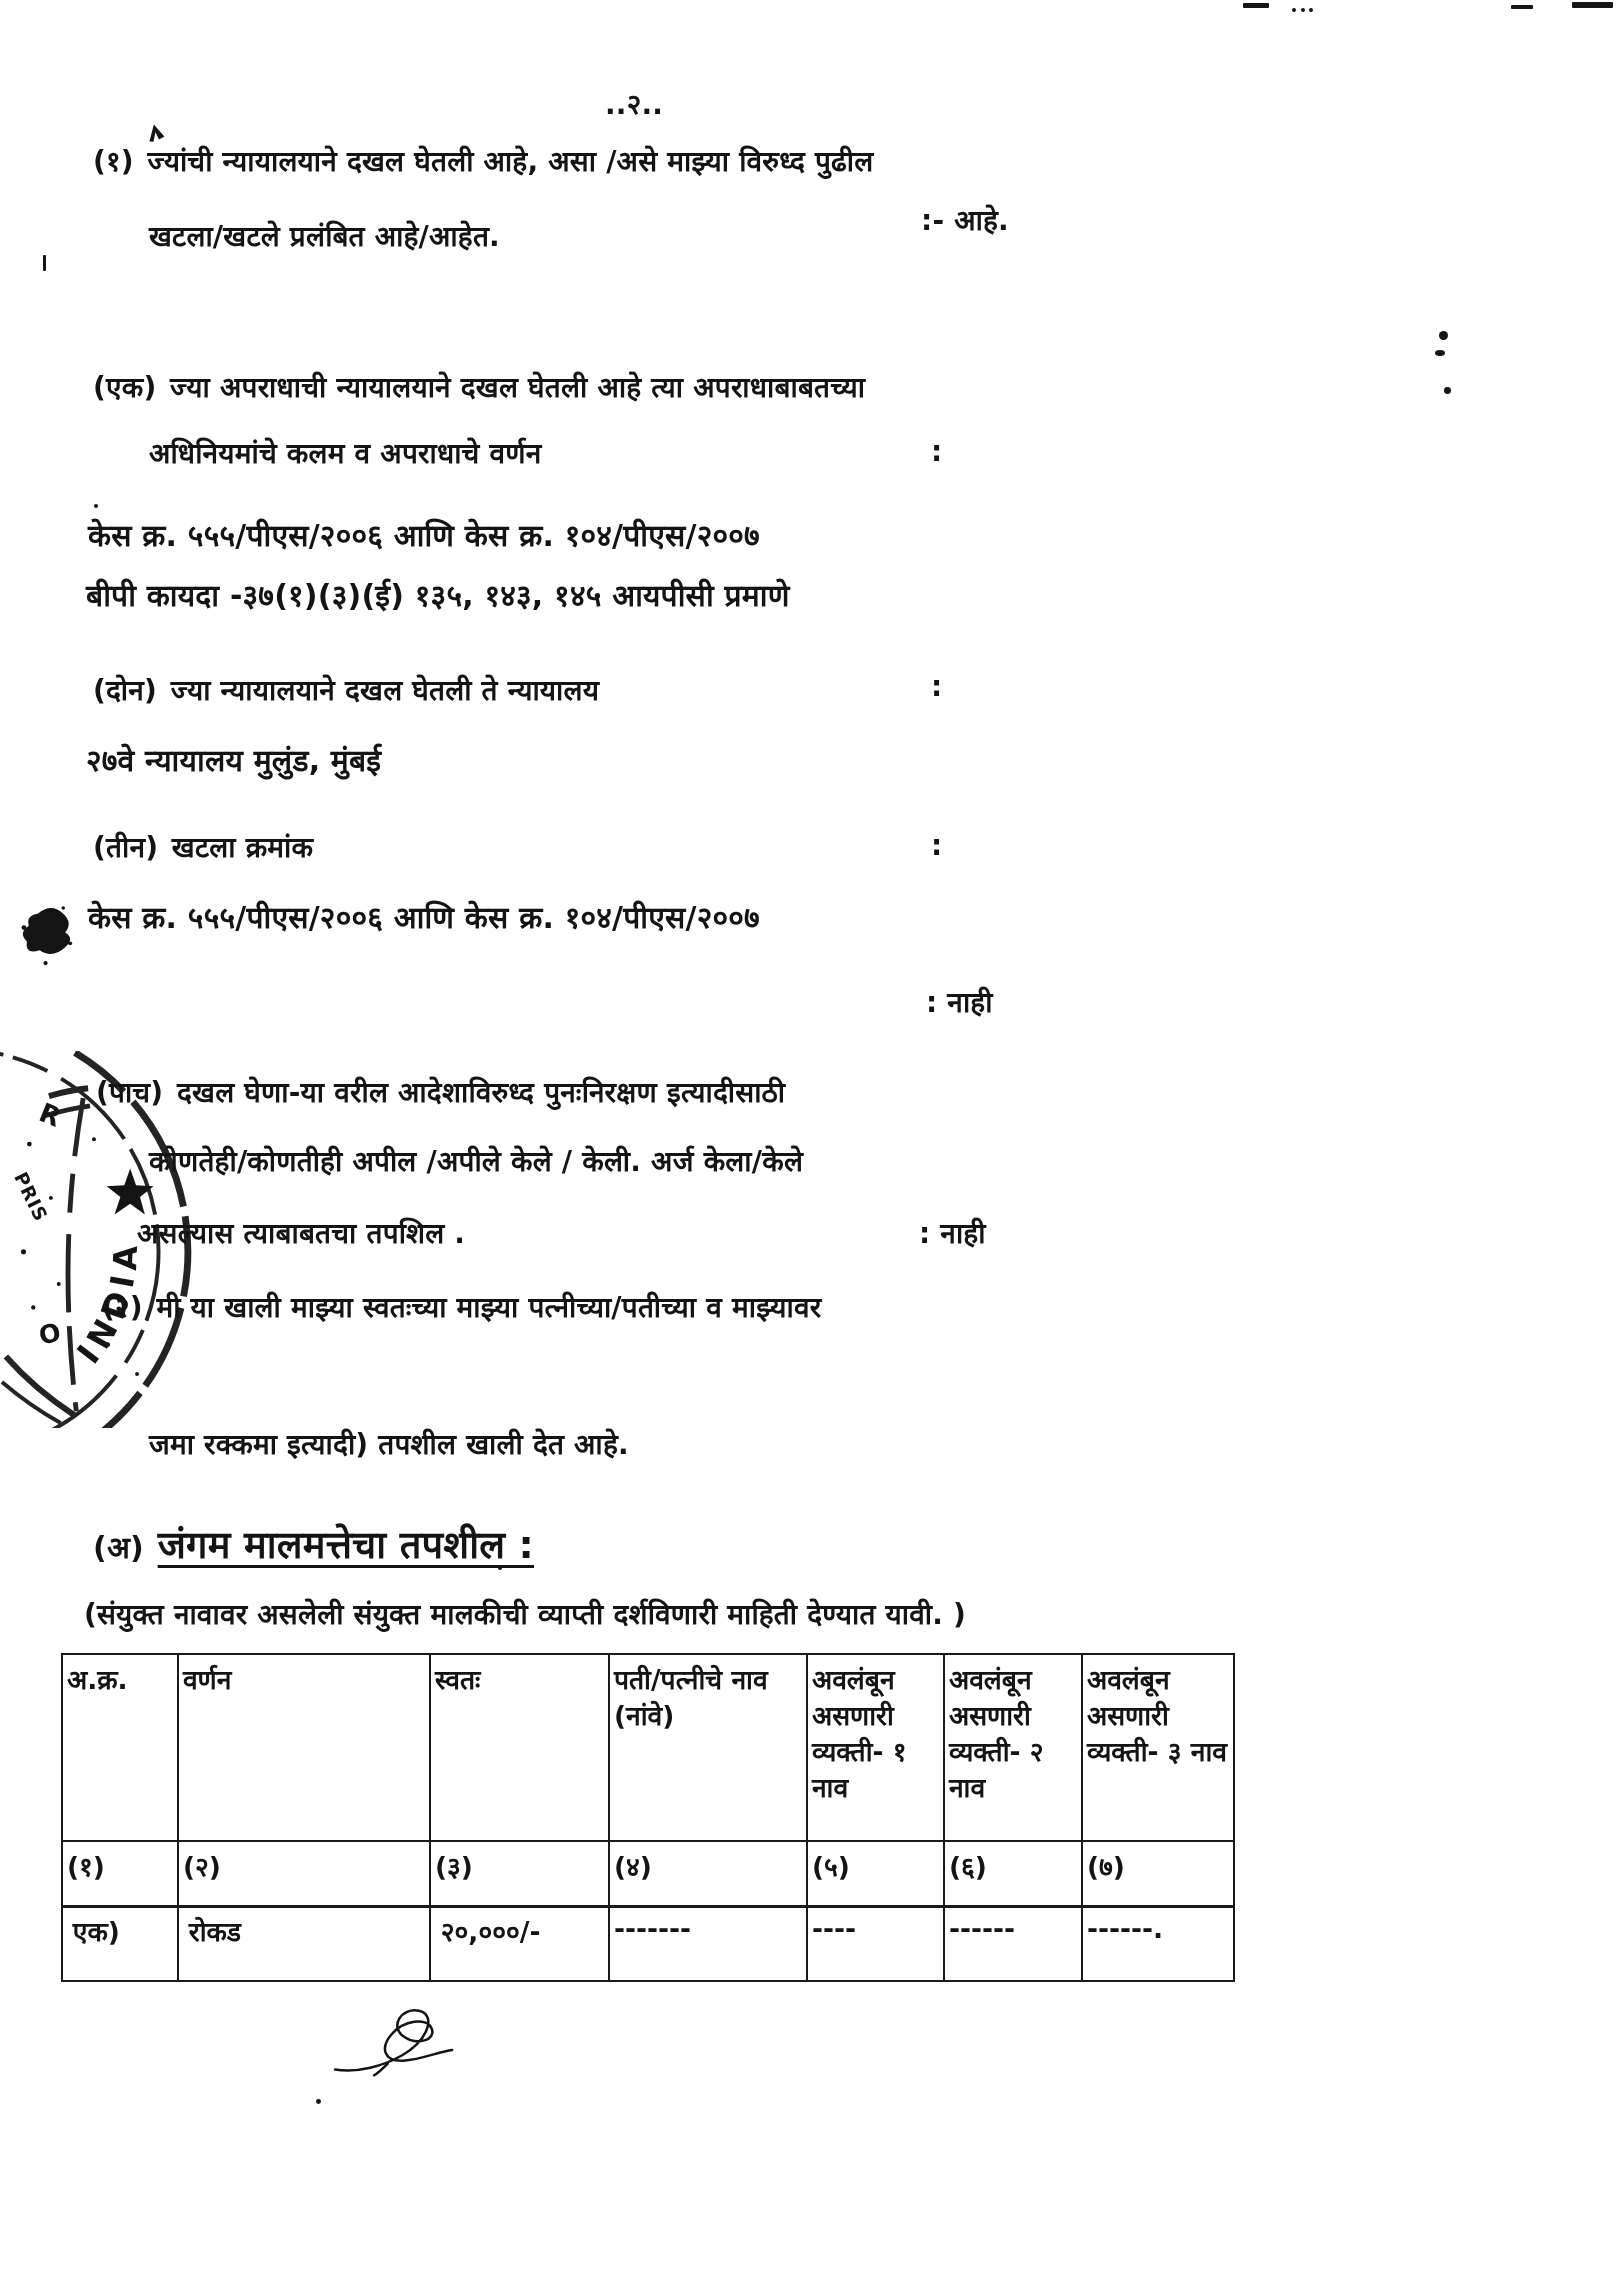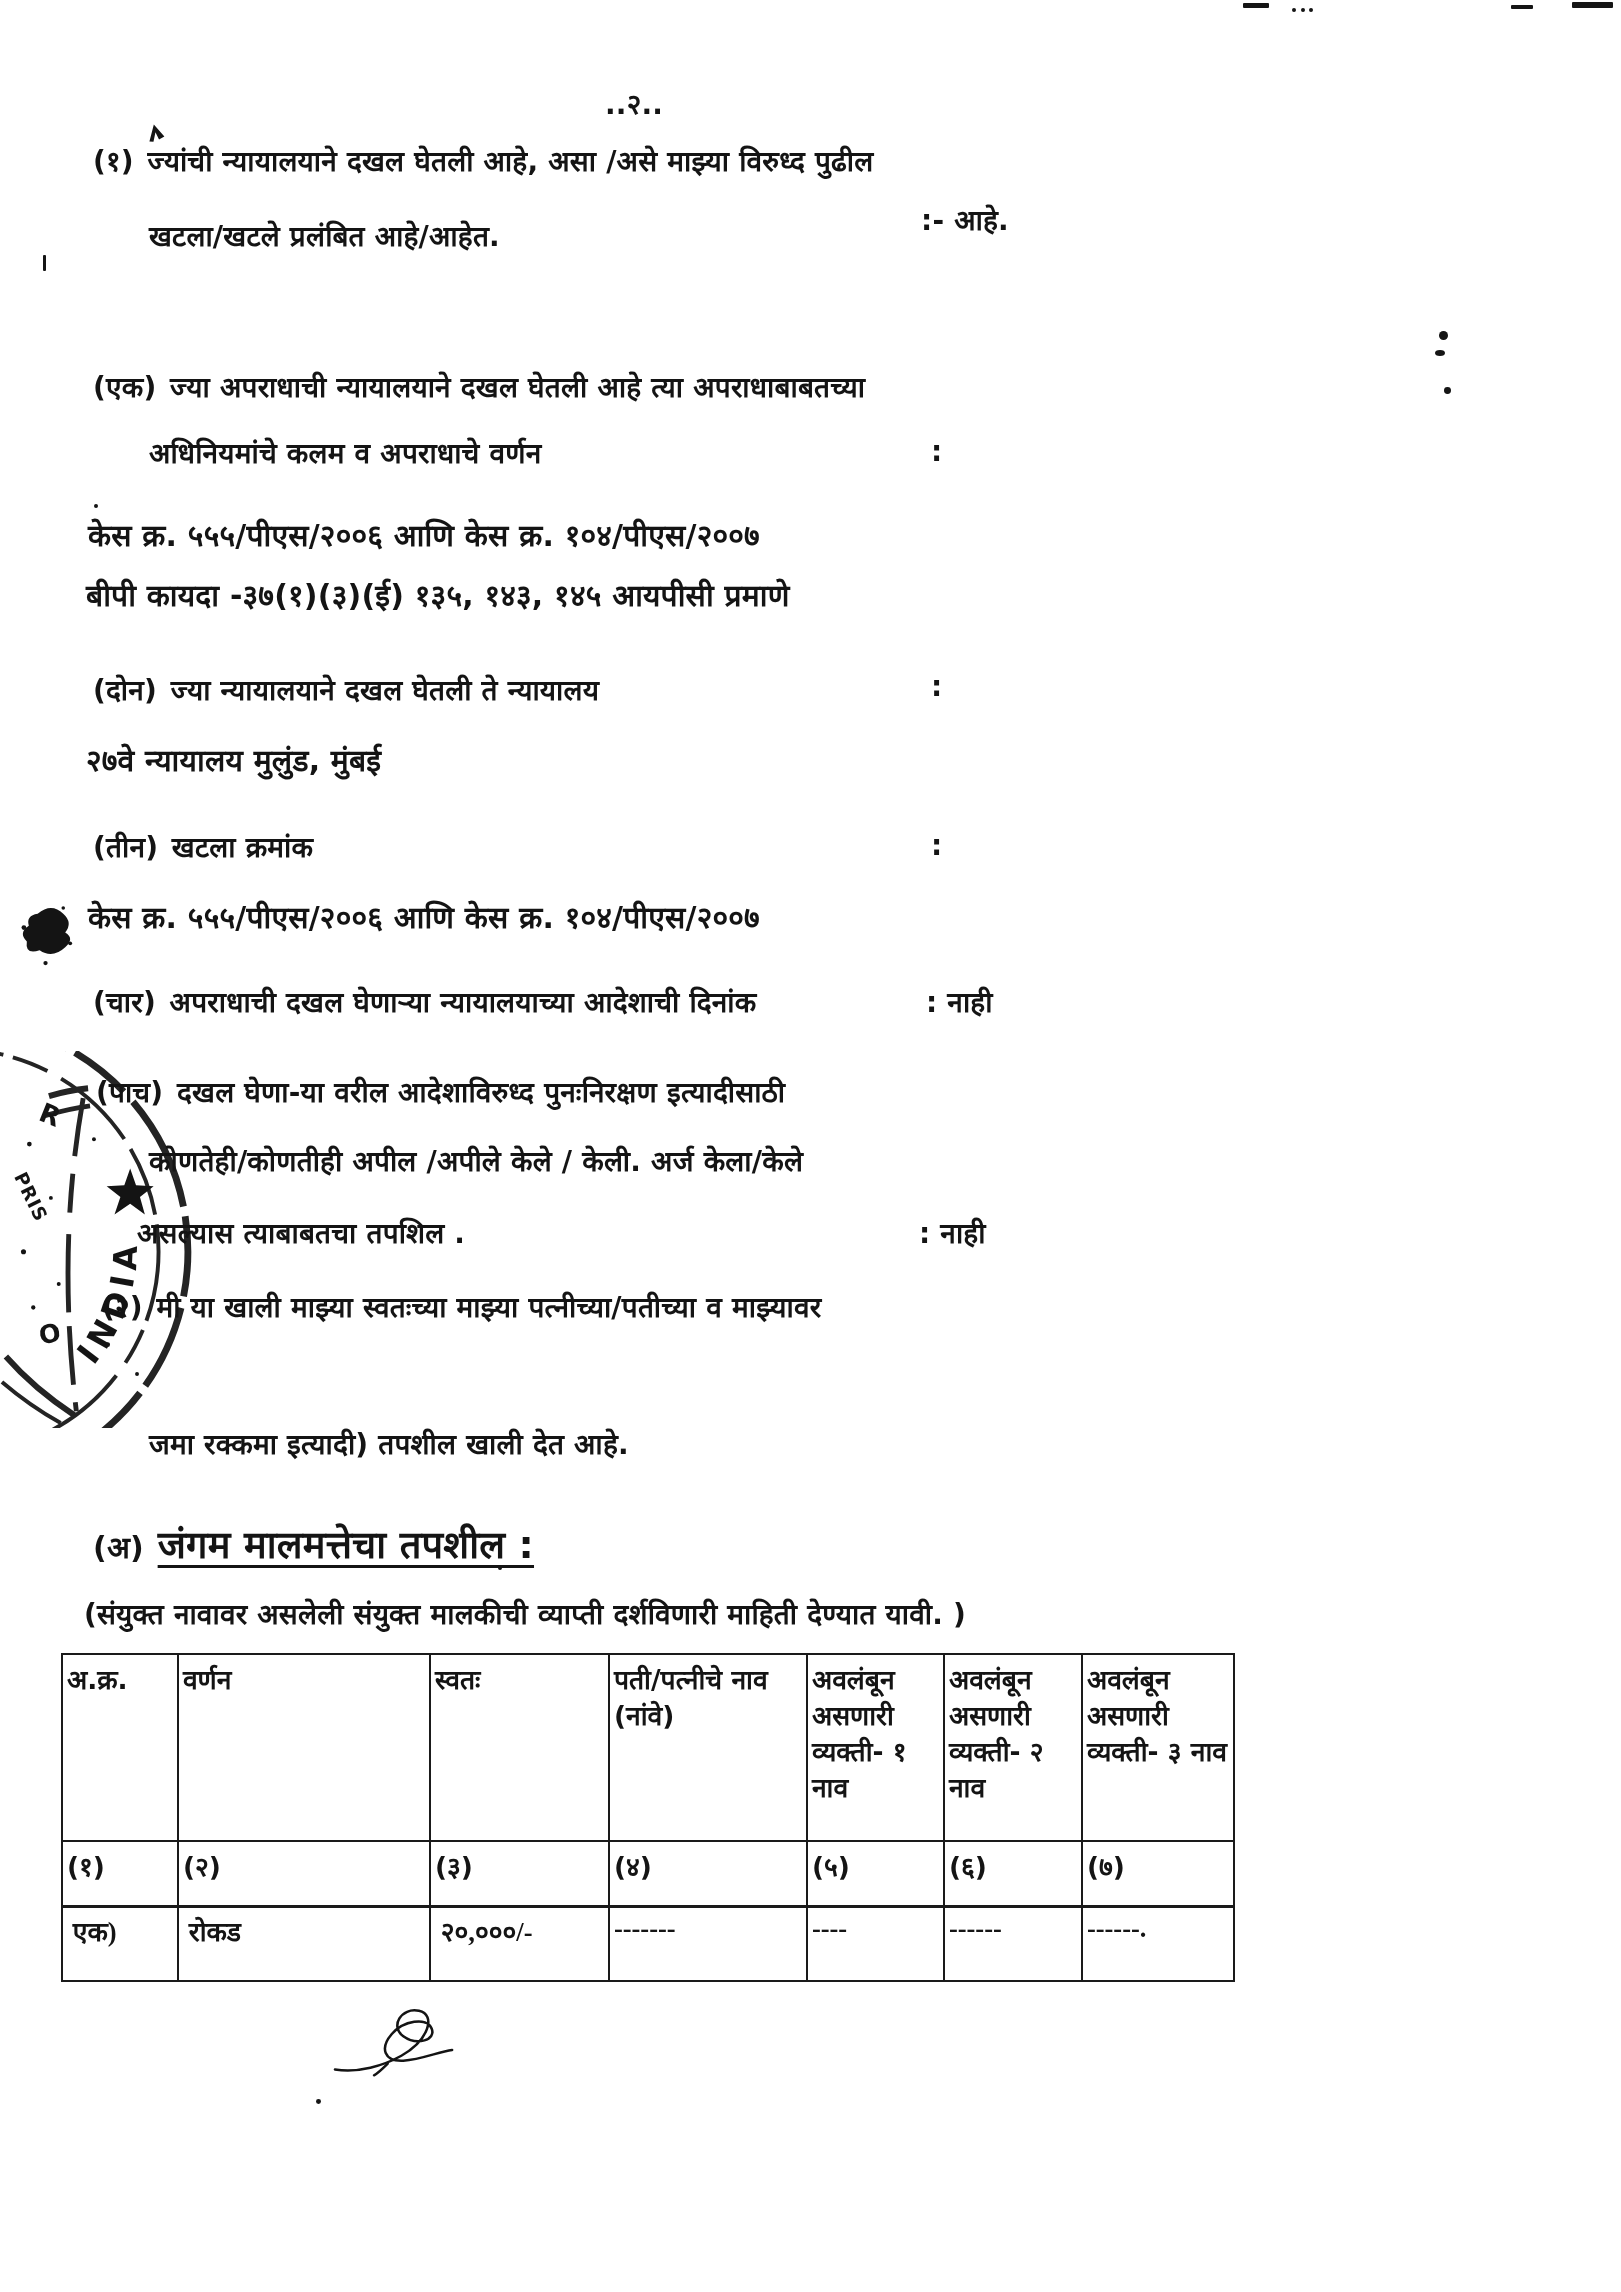--- a/index.html
+++ b/index.html
@@ -26,21 +26,21 @@
   }
   #asset-table td{
     border:2px solid #1a1a1a;
     vertical-align:top;text-align:left;
     font-size:26.5px;font-weight:700;
     padding:5.9px 3.9px;
     overflow:hidden;
   }
   #asset-table tr.hdr td{height:173px;border-top:2.9px solid #1a1a1a;}
   #asset-table tr.nums td{height:51px;border-bottom:3.9px solid #1a1a1a;}
-  #asset-table tr.data td{height:61px;border-bottom:2.9px solid #1a1a1a;font-weight:600;font-family:Liberation Serif, serif;}
+  #asset-table tr.data td{height:61px;border-bottom:2.9px solid #1a1a1a;font-weight:600;}
   #asset-table tr.data td.l{text-align:left;padding-left:9.8px;}
   .noise{position:absolute;background:#151515;border-radius:1px;}
   .dotn{position:absolute;background:#151515;border-radius:50%;}
   svg{position:absolute;}
 </style>
 </head>
 <body>
 
 <div id="page">
 
@@ -66,23 +66,20 @@
   </div>
   <div class="t colon" style="left:931px;top:670px">:</div>
   <div class="t b" style="left:86px;top:739px">२७वे न्यायालय मुलुंड, मुंबई</div>
 
   <div class="t" style="left:93px;top:827px">
     <span>(तीन)</span><span class="gap">खटला क्रमांक</span>
   </div>
   <div class="t colon" style="left:931px;top:829px">:</div>
   <div class="t b" style="left:88px;top:896px">केस क्र. ५५५/पीएस/२००६ आणि केस क्र. १०४/पीएस/२००७</div>
 
-  <div class="t" style="left:93px;top:982px">
-    <span>(चार)</span><span class="gap">अपराधाची दखल घेणाऱ्या न्यायालयाच्या आदेशाची दिनांक</span>
-  </div>
   <div class="t colon" style="left:926px;top:982px">: नाही</div>
 
   <div class="t" style="left:96px;top:1072px">
     <span>(पाच)</span><span class="gap">दखल घेणा-या वरील आदेशाविरुध्द पुनःनिरक्षण इत्यादीसाठी</span>
   </div>
   <div class="t" style="left:149px;top:1141px">कोणतेही/कोणतीही अपील /अपीले केले / केली. अर्ज केला/केले</div>
   <div class="t" style="left:137px;top:1213px">असल्यास त्याबाबतचा तपशिल .</div>
   <div class="t colon" style="left:919px;top:1213px">: नाही</div>
 
   <div class="t" style="left:102px;top:1287px">

